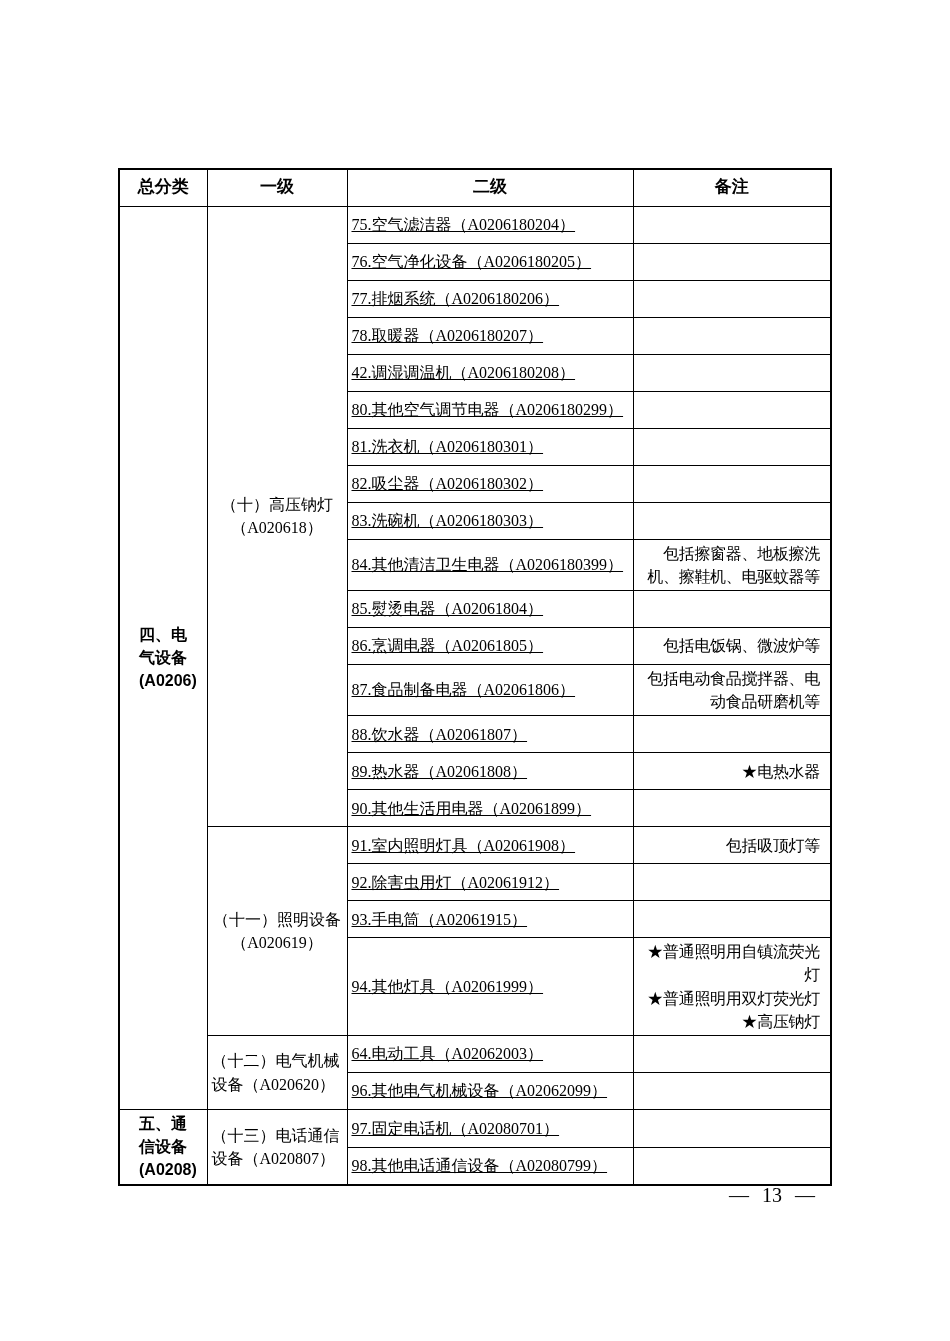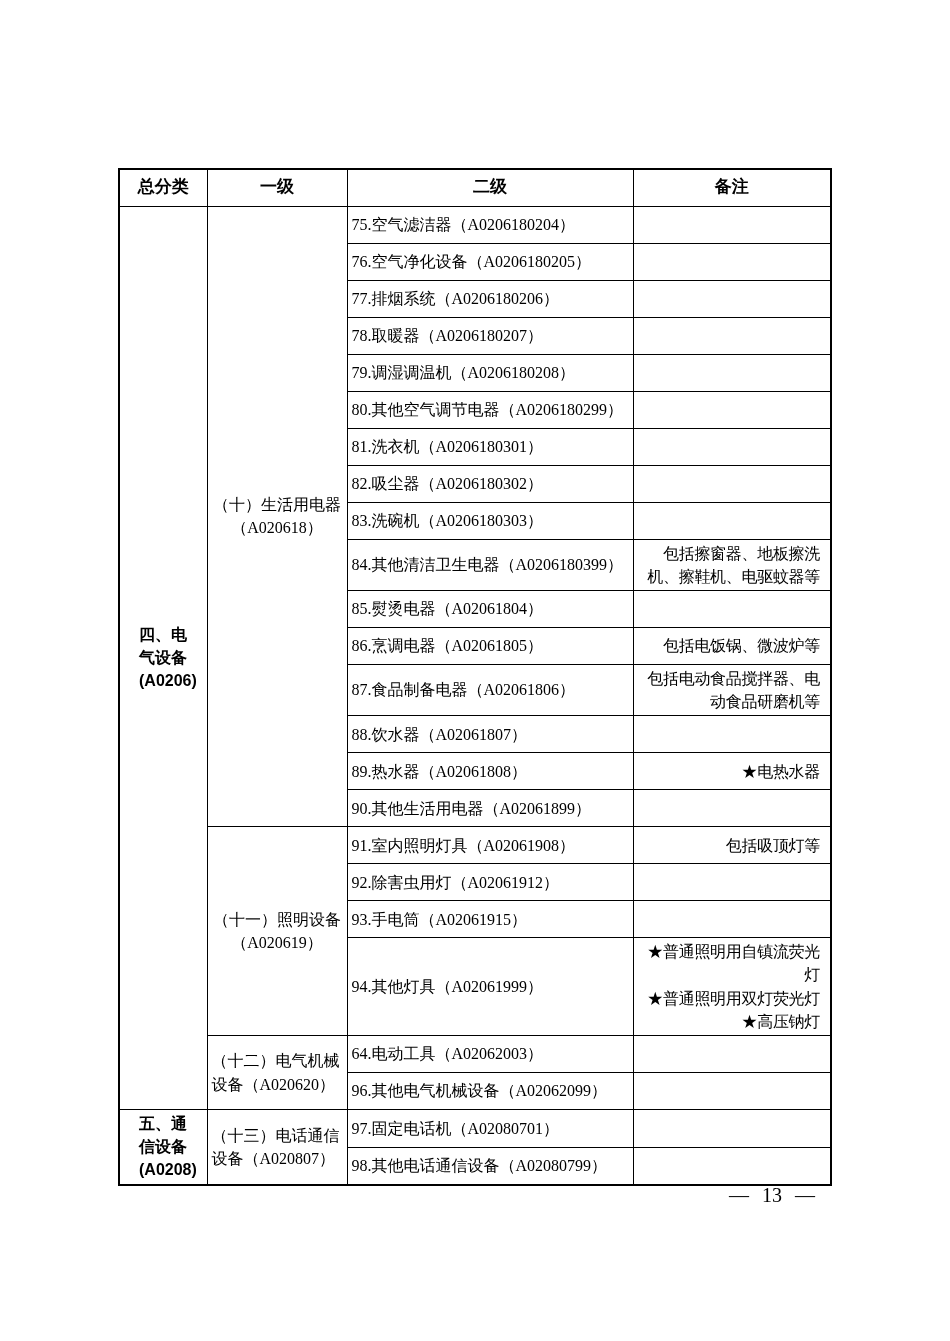--- a/index.html
+++ b/index.html
@@ -43,21 +43,21 @@
 
   td.cat-cell {
     font-family: "Liberation Sans", "DejaVu Sans", sans-serif;
     font-weight: bold;
     text-align: left;
     padding: 2px 19px;
   }
   td.l1-cell { padding: 2px 4px; }
   td.l1-cell.align-center { text-align: center; }
   td.l1-cell.align-left { text-align: left; margin-left: 40px; }
-  td.l2-cell { text-align: left; padding: 2px 4px; }
+  td.l2-cell { text-align: left; padding: 2px 4px; text-decoration: underline; }
   td.note-cell { text-align: right; padding: 2px 10px; letter-spacing: -0.3px; }
 
   .page-footer {
     position: absolute;
     left: 712px; top: 1184px;
     width: 120px;
     display: flex; align-items: center; justify-content: center;
     gap: 13px;
     font-size: 20px;
     font-family: "Liberation Serif", "DejaVu Serif", serif;
@@ -81,40 +81,40 @@
             <th>总分类</th>
             <th>一级</th>
             <th>二级</th>
             <th>备注</th>
           </tr>
       </thead>
       <tbody>
           <tr>
             <td class="cat-cell" rowspan="22">四、电气设备(A0206)</td>
             <td class="l1-cell align-center" rowspan="16">
-              <div>（十）生活用电器</div>
+              <div>（十）高压钠灯</div>
               <div>（A020618）</div>
             </td>
             <td class="l2-cell">75.空气滤洁器（A0206180204）</td>
             <td class="note-cell"></td>
           </tr>
           <tr>
             <td class="l2-cell">76.空气净化设备（A0206180205）</td>
             <td class="note-cell"></td>
           </tr>
           <tr>
             <td class="l2-cell">77.排烟系统（A0206180206）</td>
             <td class="note-cell"></td>
           </tr>
           <tr>
             <td class="l2-cell">78.取暖器（A0206180207）</td>
             <td class="note-cell"></td>
           </tr>
           <tr>
-            <td class="l2-cell">79.调湿调温机（A0206180208）</td>
+            <td class="l2-cell">42.调湿调温机（A0206180208）</td>
             <td class="note-cell"></td>
           </tr>
           <tr>
             <td class="l2-cell">80.其他空气调节电器（A0206180299）</td>
             <td class="note-cell"></td>
           </tr>
           <tr>
             <td class="l2-cell">81.洗衣机（A0206180301）</td>
             <td class="note-cell"></td>
           </tr>

